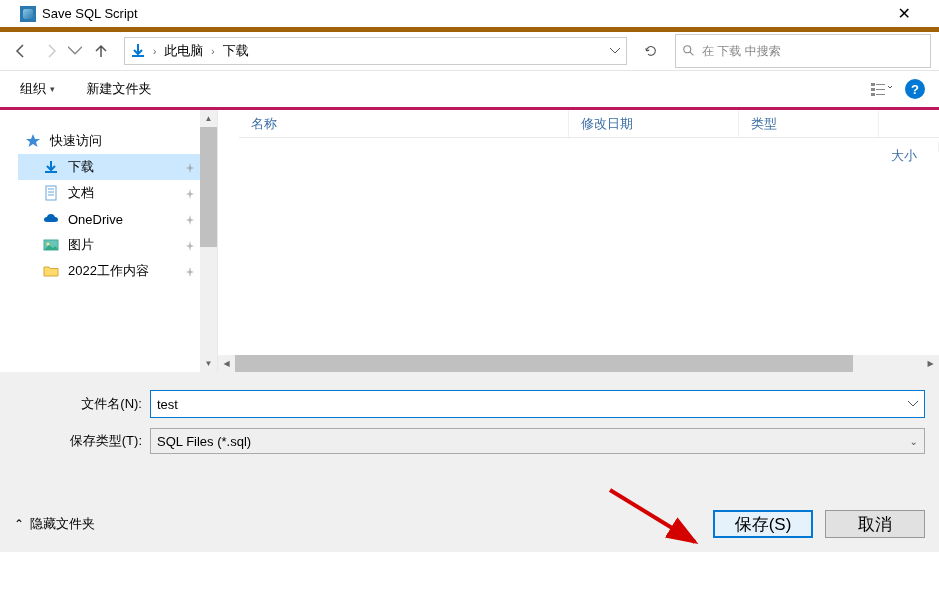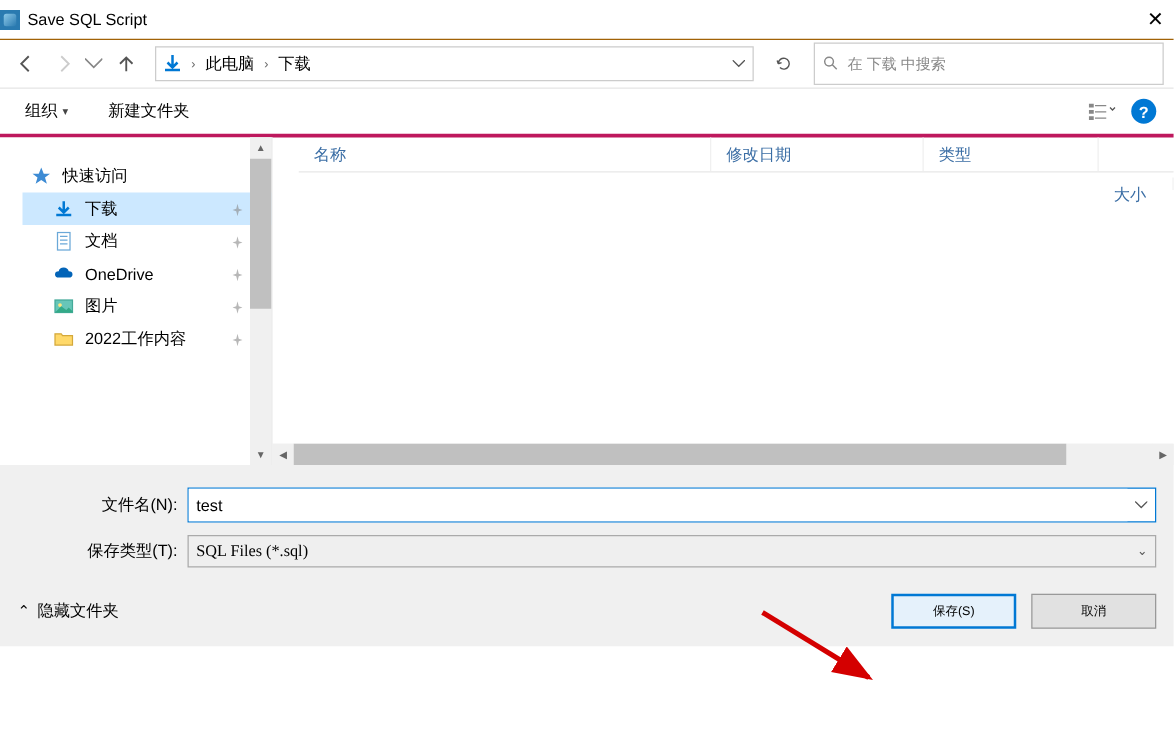--- a/index.html
+++ b/index.html
@@ -1,35 +1,35 @@
 <!DOCTYPE html>
 <html><head>
 <meta charset="utf-8">
 <style>
 * { box-sizing: border-box; margin: 0; padding: 0; }
 body { font-family: "Microsoft YaHei", "Segoe UI", sans-serif; font-size: 12px; color: #000; background: #fff; width: 939px; height: 589px; overflow: hidden; position: relative; }
 
-.titlebar { height: 32px; display: flex; align-items: center; padding: 0 0; background: #fff; border-bottom: 1px solid #a16207; }
+.titlebar { height: 32px; display: flex; align-items: center; padding: 0 20px; background: #fff; border-bottom: 5px solid #a16207; }
 .titlebar .app-icon { width: 16px; height: 16px; background: #2a7ab0; margin-right: 6px; position: relative; }
 .titlebar .app-icon::after { content: ''; position: absolute; top: 3px; left: 3px; width: 10px; height: 10px; background: linear-gradient(135deg, #8cc8e8, #2a7ab0); border-radius: 2px; }
 .titlebar-title { flex: 1; font-size: 13px; }
 .titlebar-close { font-size: 16px; cursor: pointer; padding: 0 8px; }
 
 .navbar { height: 38px; display: flex; align-items: center; padding: 4px 8px; gap: 4px; background: #fff; }
 .nav-btn { width: 26px; height: 26px; display: flex; align-items: center; justify-content: center; color: #888; cursor: default; }
 .nav-btn.disabled { color: #ccc; }
 .nav-btn svg { width: 16px; height: 16px; }
 .nav-up { margin-left: 2px; }
 .breadcrumb { flex: 1; display: flex; align-items: center; border: 1px solid #ccc; height: 28px; background: #fff; margin: 0 6px; }
 .bc-icon { width: 26px; height: 26px; display:flex; align-items:center; justify-content:center; }
 .bc-seg { padding: 0 6px; font-size: 13px; cursor: pointer; }
 .bc-chev { color: #666; font-size: 10px; padding: 0 2px; }
 .bc-drop { width: 22px; display:flex; align-items:center; justify-content:center; color:#666; cursor:pointer; }
 .refresh-btn { width: 28px; height: 28px; border: 1px solid transparent; display:flex; align-items:center; justify-content:center; cursor:pointer; color:#555; margin-right: 6px; }
-.search-box { width: 280px; height: 28px; border: 1px solid #ccc; display: flex; align-items: center; padding: 16px 6px; color: #888; }
+.search-box { width: 256px; height: 28px; border: 1px solid #ccc; display: flex; align-items: center; padding: 16px 6px; color: #888; }
 .search-box svg { width: 14px; height: 14px; margin-right: 6px; }
 
 .toolbar { height: 40px; border-top: 1px solid #e5e5e5; border-bottom: 3px solid #be185d; display: flex; align-items: center; padding: 0 14px; background: #fff; }
 .tool-item { font-size: 13px; padding: 4px 6px; cursor: pointer; display:flex; align-items:center; gap:4px; }
 .tool-drop::after { content: '▾'; font-size: 9px; color: #444; }
 .toolbar-right { margin-left: auto; display:flex; align-items:center; gap:8px; }
 .view-btn { width: 30px; height: 24px; border: 1px solid transparent; display:flex; align-items:center; justify-content:center; cursor:pointer; }
 .help-btn { width: 20px; height: 20px; border-radius: 50%; background: #0078d4; color: #fff; display:flex; align-items:center; justify-content:center; font-size:13px; font-weight:bold; cursor:pointer; }
 
 .content { display: flex; height: 262px; }
@@ -46,34 +46,34 @@
 
 .filelist { flex: 1; position: relative; padding-left: 21px; }
 .fl-header { height: 28px; display:flex; border-bottom: 1px solid #e8e8e8; font-size: 13px; color: #3b6ea5; }
 .fl-header .col { padding: 5px 12px; border-right: 1px solid #f0f0f0; cursor:pointer; }
 .fl-body { height: 218px; display:flex; align-items:center; justify-content:center; color:#666; font-size:13px; }
 .fl-hscroll { position:absolute; bottom:0; left:0; right:0; height:17px; background:#f0f0f0; display:flex; }
 .fl-hs-btn { width:17px; height:17px; display:flex; align-items:center; justify-content:center; color:#666; font-size:8px; background:#f0f0f0; cursor:pointer; }
 .fl-hs-track { flex:1; background:#f0f0f0; position:relative; }
 .fl-hs-thumb { position:absolute; left:0; top:0; bottom:0; width:90%; background:#c0c0c0; }
 
-.bottom-pane { background: #f0f0f0; padding: 18px 14px 0 14px; height: 145px; position: relative; }
+.bottom-pane { background: #f0f0f0; padding: 18px 14px 0 14px; height: 180px; position: relative; }
 .form-row { display:flex; align-items:center; margin-bottom: 10px; }
 .form-label { width: 136px; text-align: right; padding-right: 8px; font-size: 13px; }
 .form-input-wrap { flex:1; display:flex; align-items:center; border: 1px solid #0078d4; background:#fff; height:28px; }
 .form-input-plain { flex:1; height:100%; border:none; outline:none; padding:0 6px; font-size:13px; }
 .form-input-drop { width:22px; height:100%; display:flex; align-items:center; justify-content:center; color:#666; cursor:pointer; }
-.form-select { flex: 1; height: 26px; border: 1px solid #aaa; background: #efefef; padding: 0 6px; font-size: 13px; display:flex; align-items:center; justify-content:space-between; cursor:pointer;font-family:Liberation Serif, serif; }
+.form-select { flex: 1; height: 26px; border: 1px solid #aaa; background: #efefef; padding: 0 6px; font-size: 13px; display:flex; align-items:center; justify-content:space-between; cursor:pointer; }
 .form-select .chev { color:#555; font-size:10px; }
 
 .bottom-row { position:absolute; bottom: 14px; left: 14px; right: 14px; display:flex; align-items:center; }
 .hide-folders { font-size: 13px; display:flex; align-items:center; gap:6px; cursor:pointer; }
 .hide-folders .chev { font-size: 12px; }
 .btn-group { margin-left:auto; display:flex; gap:12px; }
-.btn { width: 100px; height: 28px; border: 1px solid #999; background: #e1e1e1; font-size: 10px; cursor:pointer; display:flex; align-items:center; justify-content:center; }
+.btn { width: 100px; height: 28px; border: 1px solid #999; background: #e1e1e1; font-size: 17px; cursor:pointer; display:flex; align-items:center; justify-content:center; }
 .btn.primary { border: 2px solid #0078d4; background: #e5f1fb; }
 
 .arrow-annotation { position:absolute; pointer-events:none; }
 </style>
 </head>
 <body>
 
 <div class="titlebar">
   <div class="app-icon"></div>
   <div class="titlebar-title">Save SQL Script</div>

